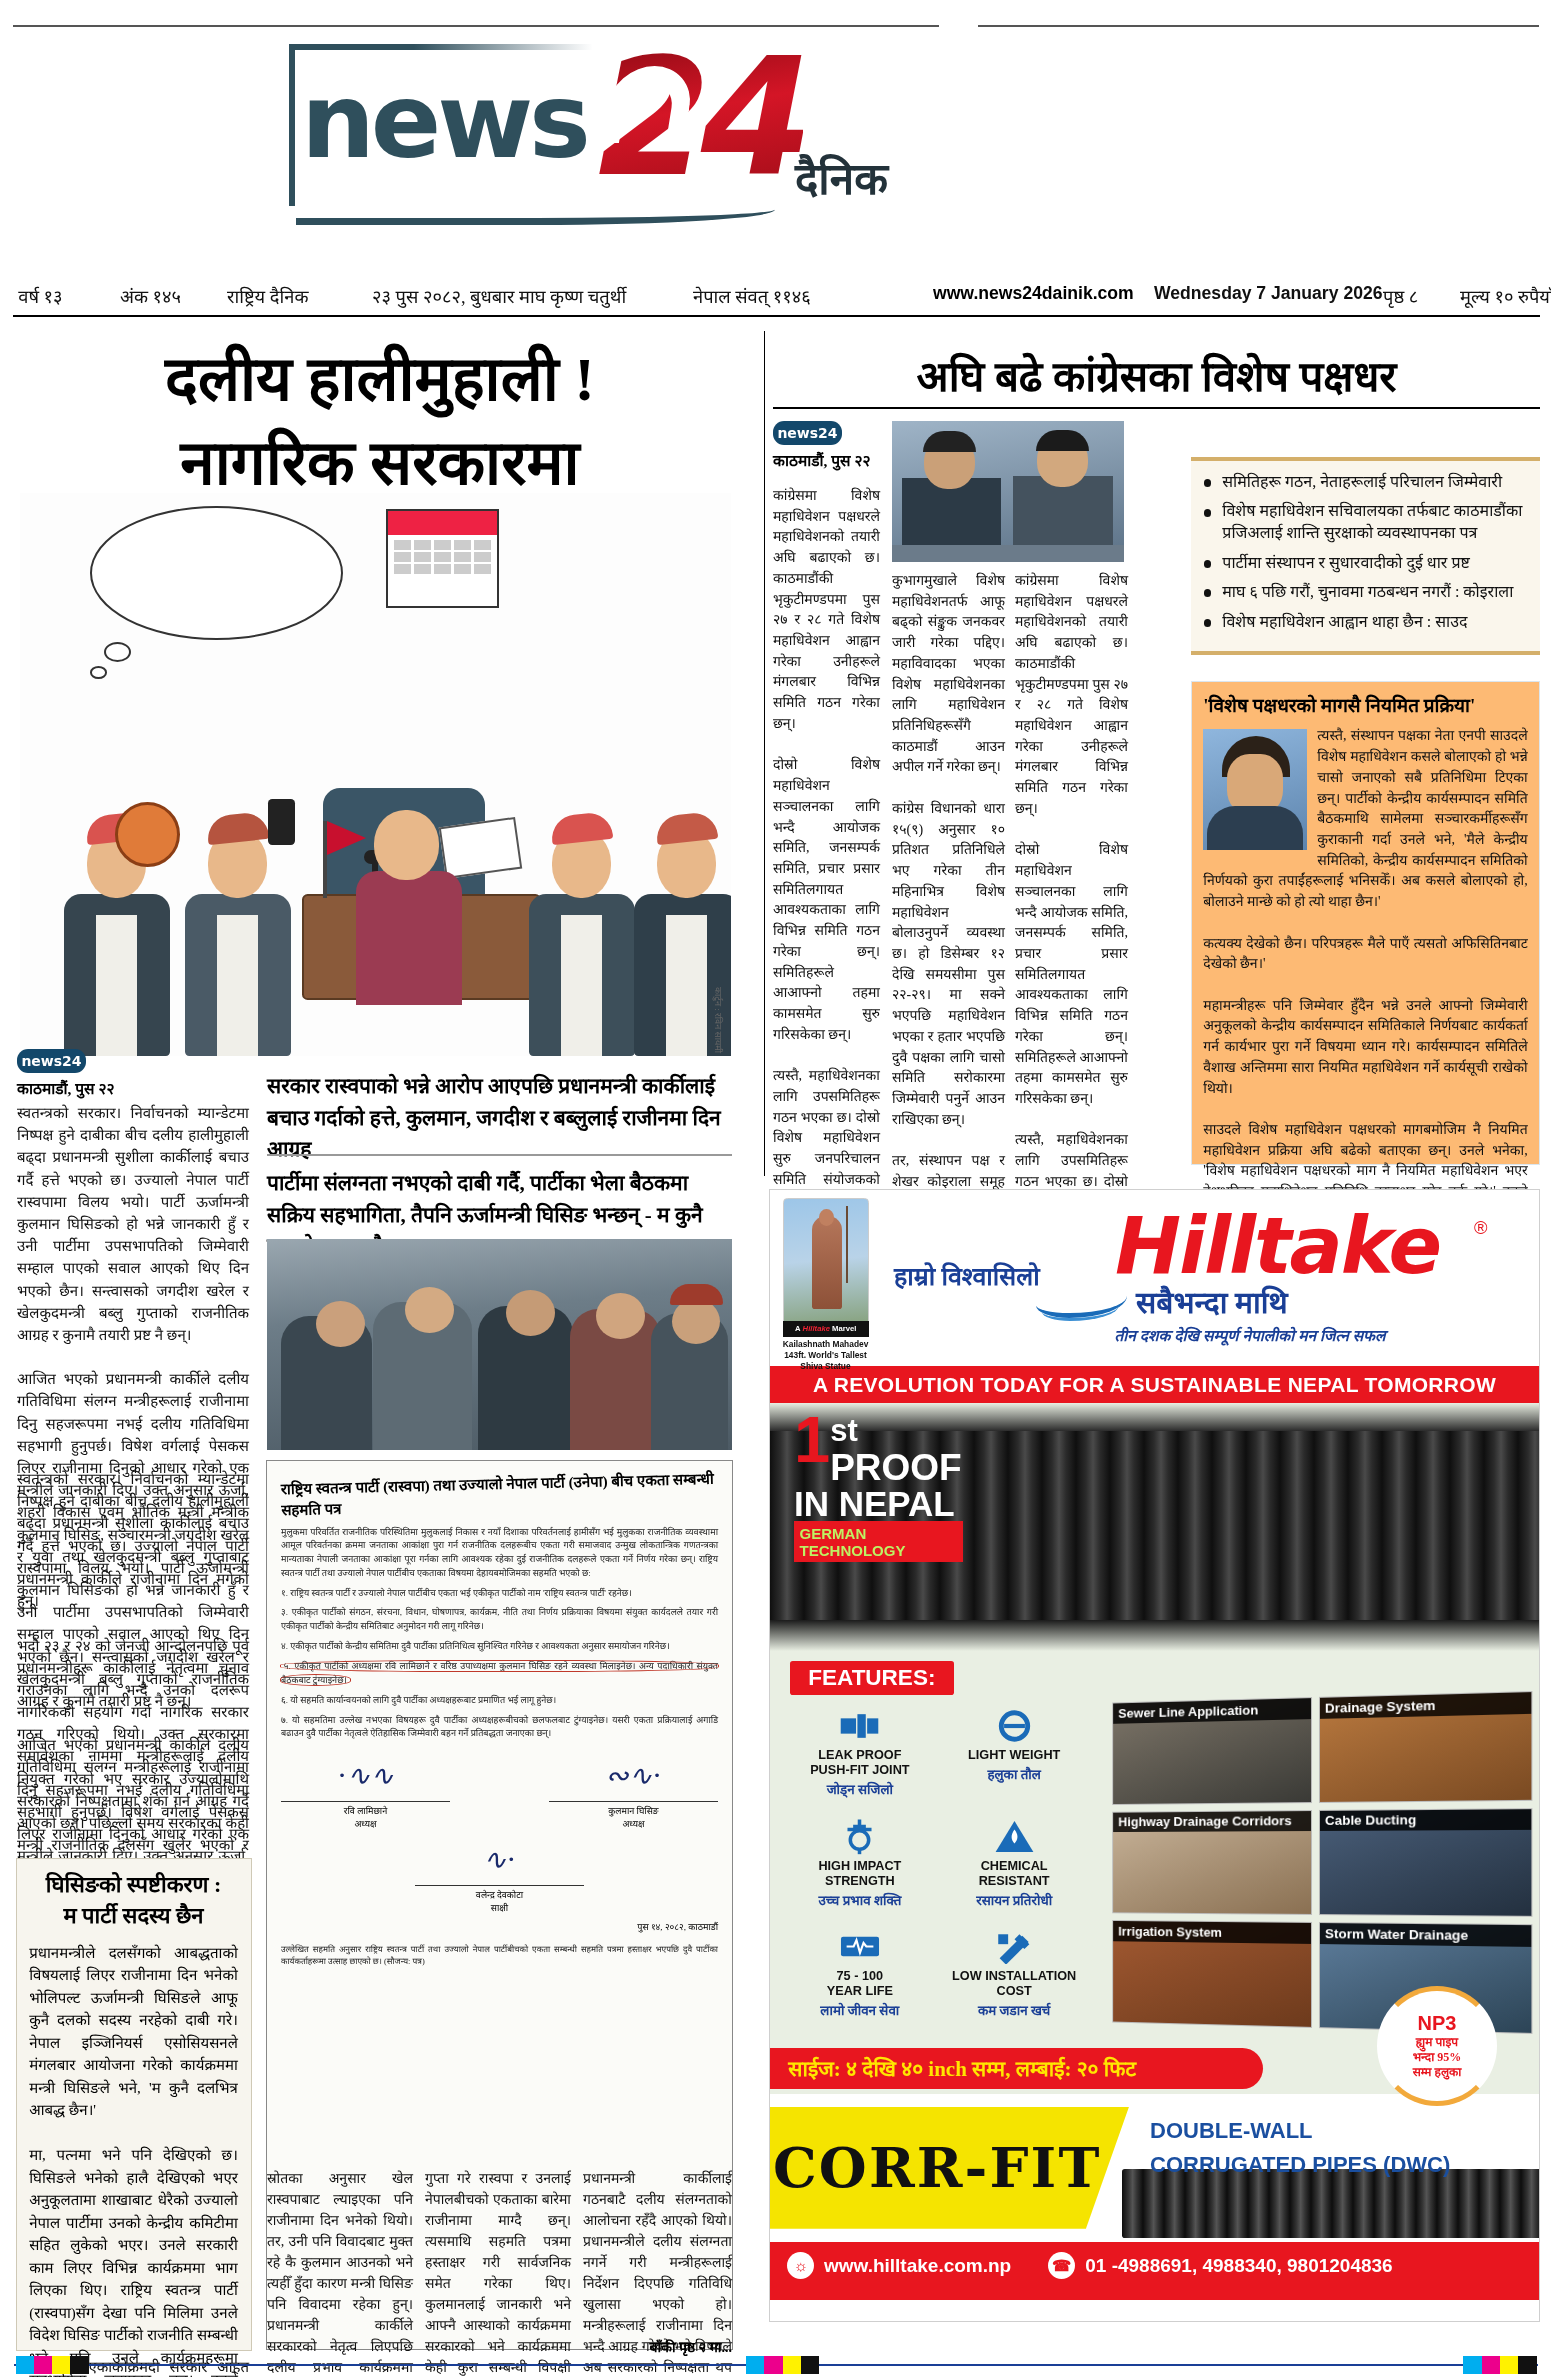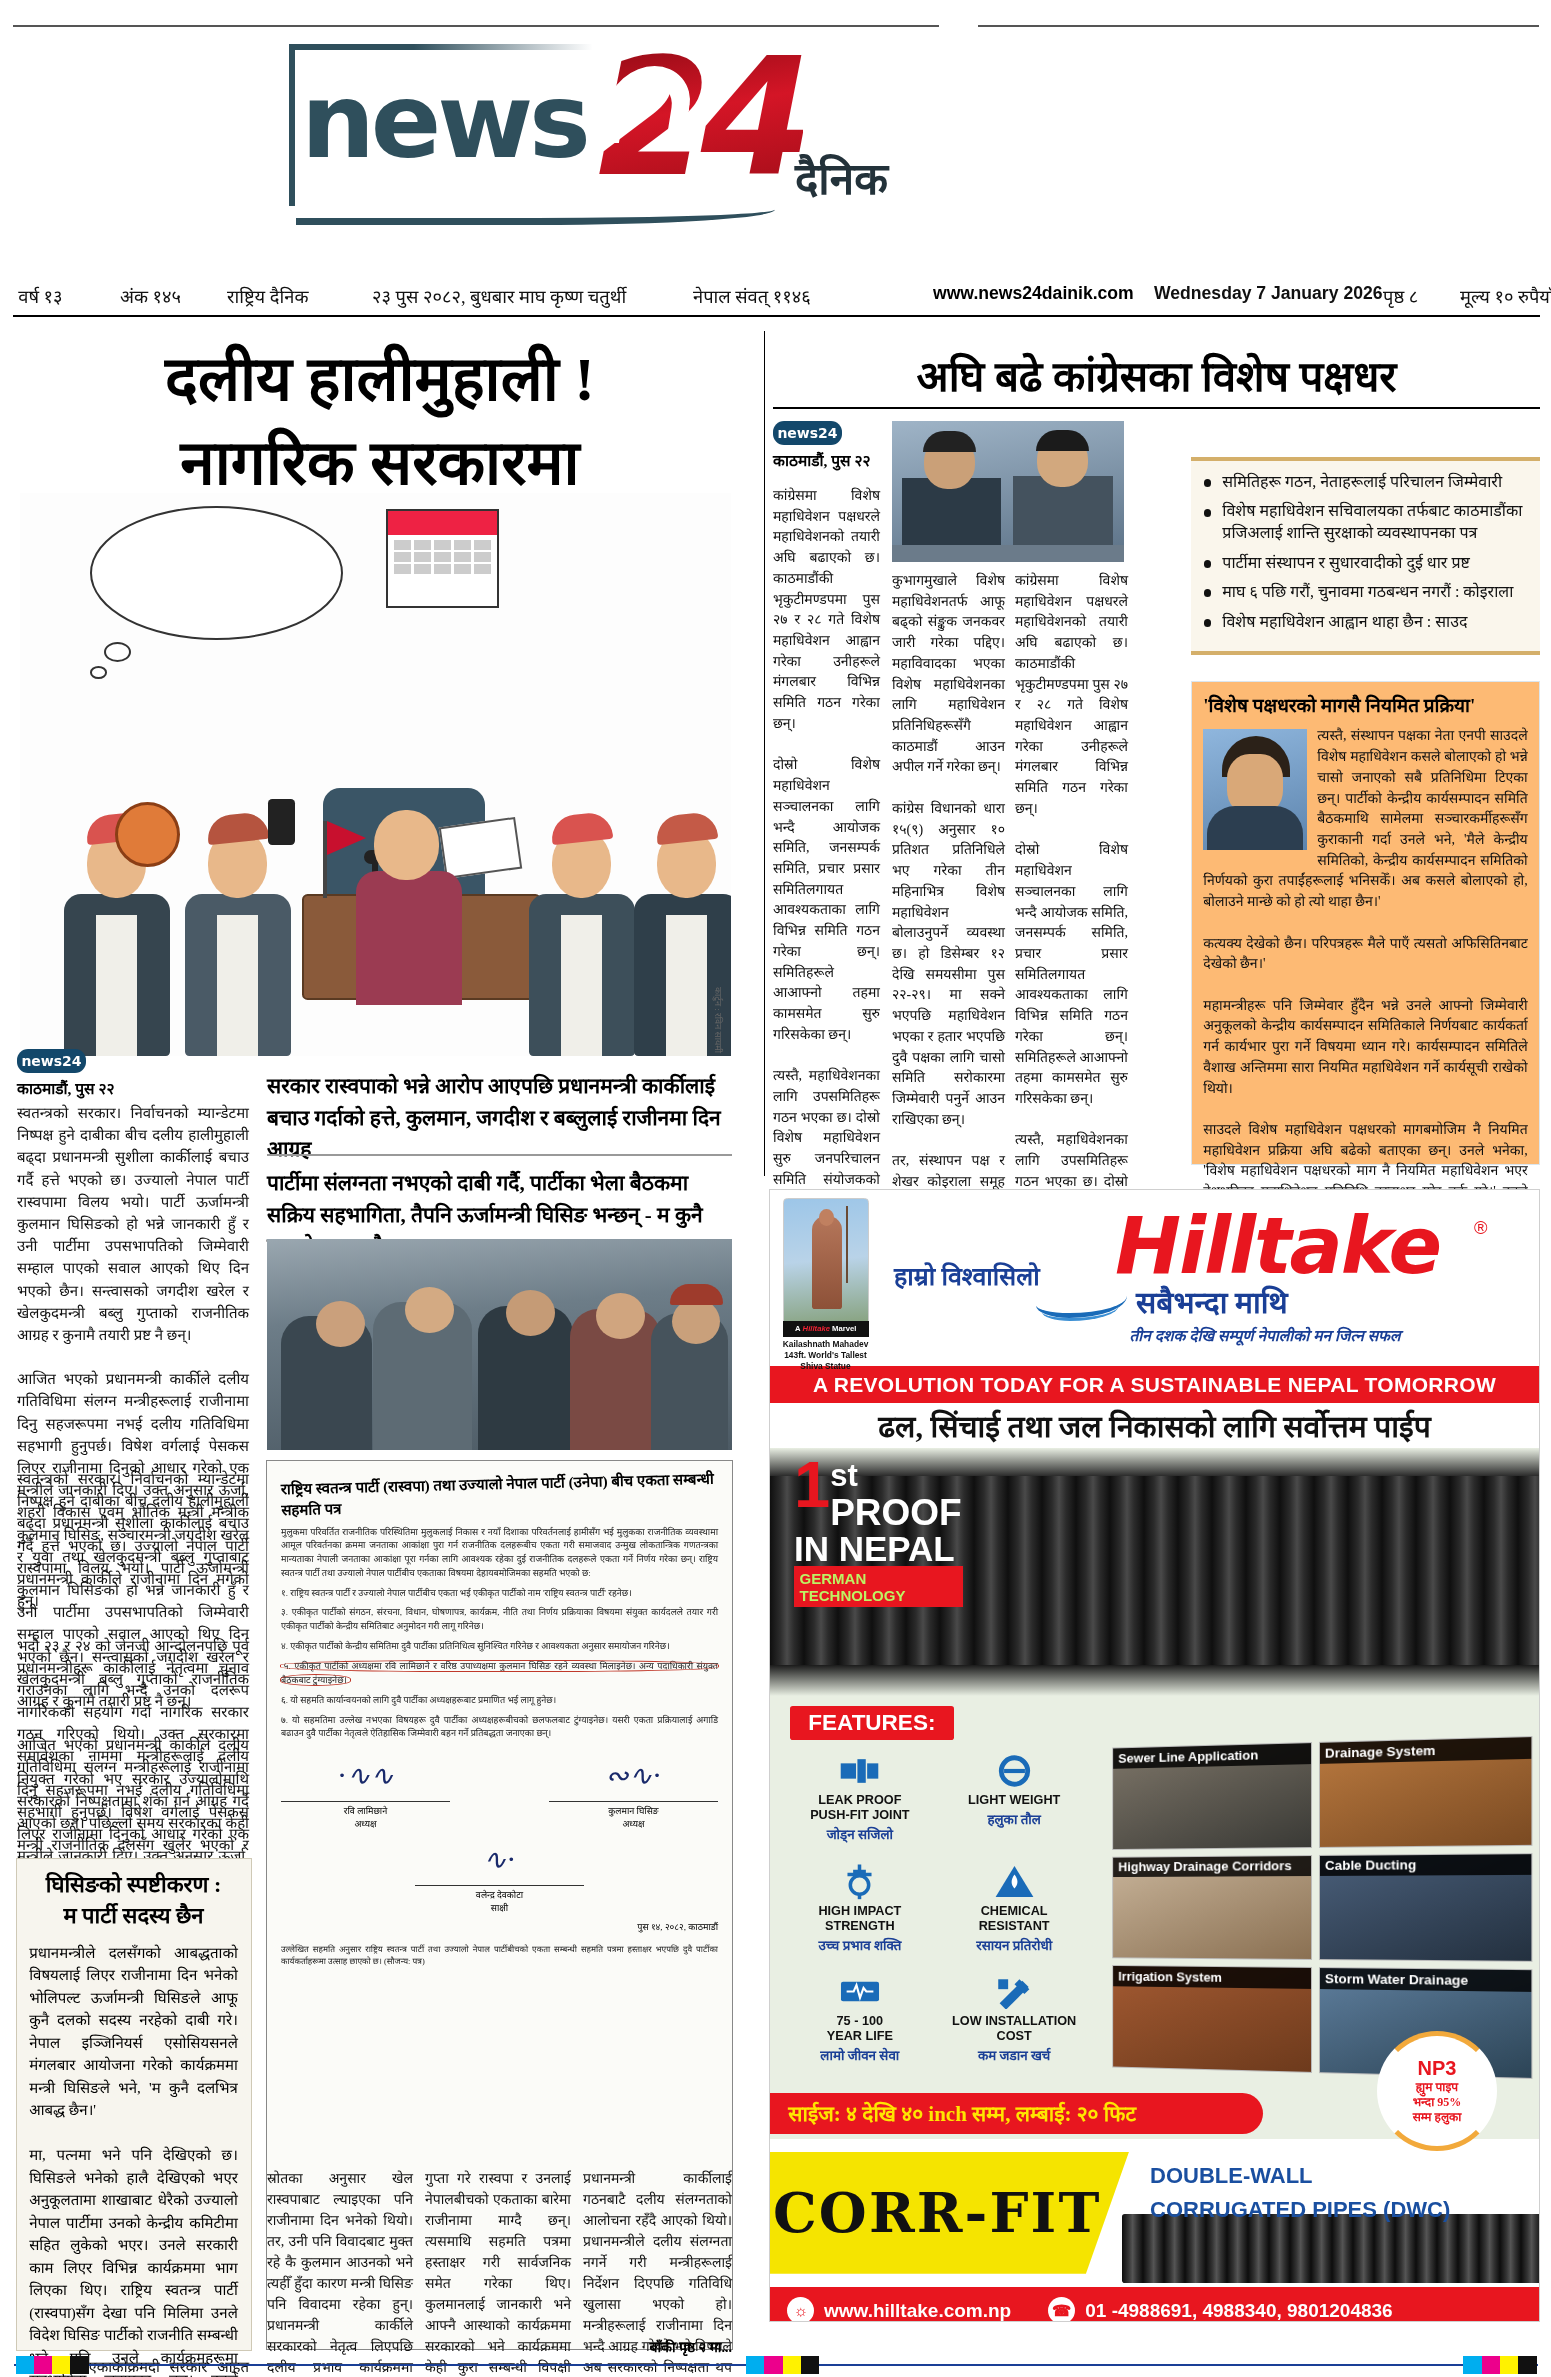--- a/index.html
+++ b/index.html
@@ -289,21 +289,21 @@
   }
   .ad-wave {
     position:absolute; left:266px; top:93px; width:91px; height:35px;
     border-bottom:5px solid #1a6bb8; border-radius:0 0 70% 40%;
   }
   .ad-wave2 {
     position:absolute; left:272px; top:106px; width:77px; height:25px;
     border-bottom:3.5px solid #3b8fd4; border-radius:0 0 70% 40%;
   }
   .ad-tagline {
-    position:absolute; left:270px; top:134px; width:450px; text-align:center;
+    position:absolute; left:255px; top:134px; width:450px; text-align:center;
     font-size:15.5px; font-style:italic; font-weight:700; color:#1a3f96;
   }
   .ad-redband {
     height:37px; background:#e8161f; color:#fff; display:flex;
     align-items:center; justify-content:center;
     font-family:"Liberation Sans", sans-serif; font-weight:700; font-size:21px;
     letter-spacing:0.3px;
   }
   .ad-nepband {
     height:45px; background:#fff; display:flex; align-items:center; justify-content:center;
@@ -712,21 +712,20 @@
       <div class="ad-hamro">हाम्रो विश्वासिलो</div>
       <div class="ad-hilltake">Hilltake</div>
       <div class="ad-reg">®</div>
       <div class="ad-wave"></div>
       <div class="ad-wave2"></div>
       <div class="ad-sabai">सबैभन्दा माथि</div>
       <div class="ad-tagline">तीन दशक देखि सम्पूर्ण नेपालीको मन जित्न सफल</div>
     </div>
 
     <div class="ad-redband">A REVOLUTION TODAY FOR A SUSTAINABLE NEPAL TOMORROW</div>
-    <div class="ad-nepband">ढल, सिंचाई तथा जल निकासको लागि सर्वोत्तम पाईप</div>
 
     <div class="ad-pipe">
       <div class="badge1">
         <span class="b1-1">1</span>
         <span class="b1-st">st</span>
         <div class="b1-time">PROOF</div>
         <div class="b1-nepal">IN NEPAL</div>
         <div class="b1-ger">GERMAN TECHNOLOGY</div>
       </div>
     </div>

